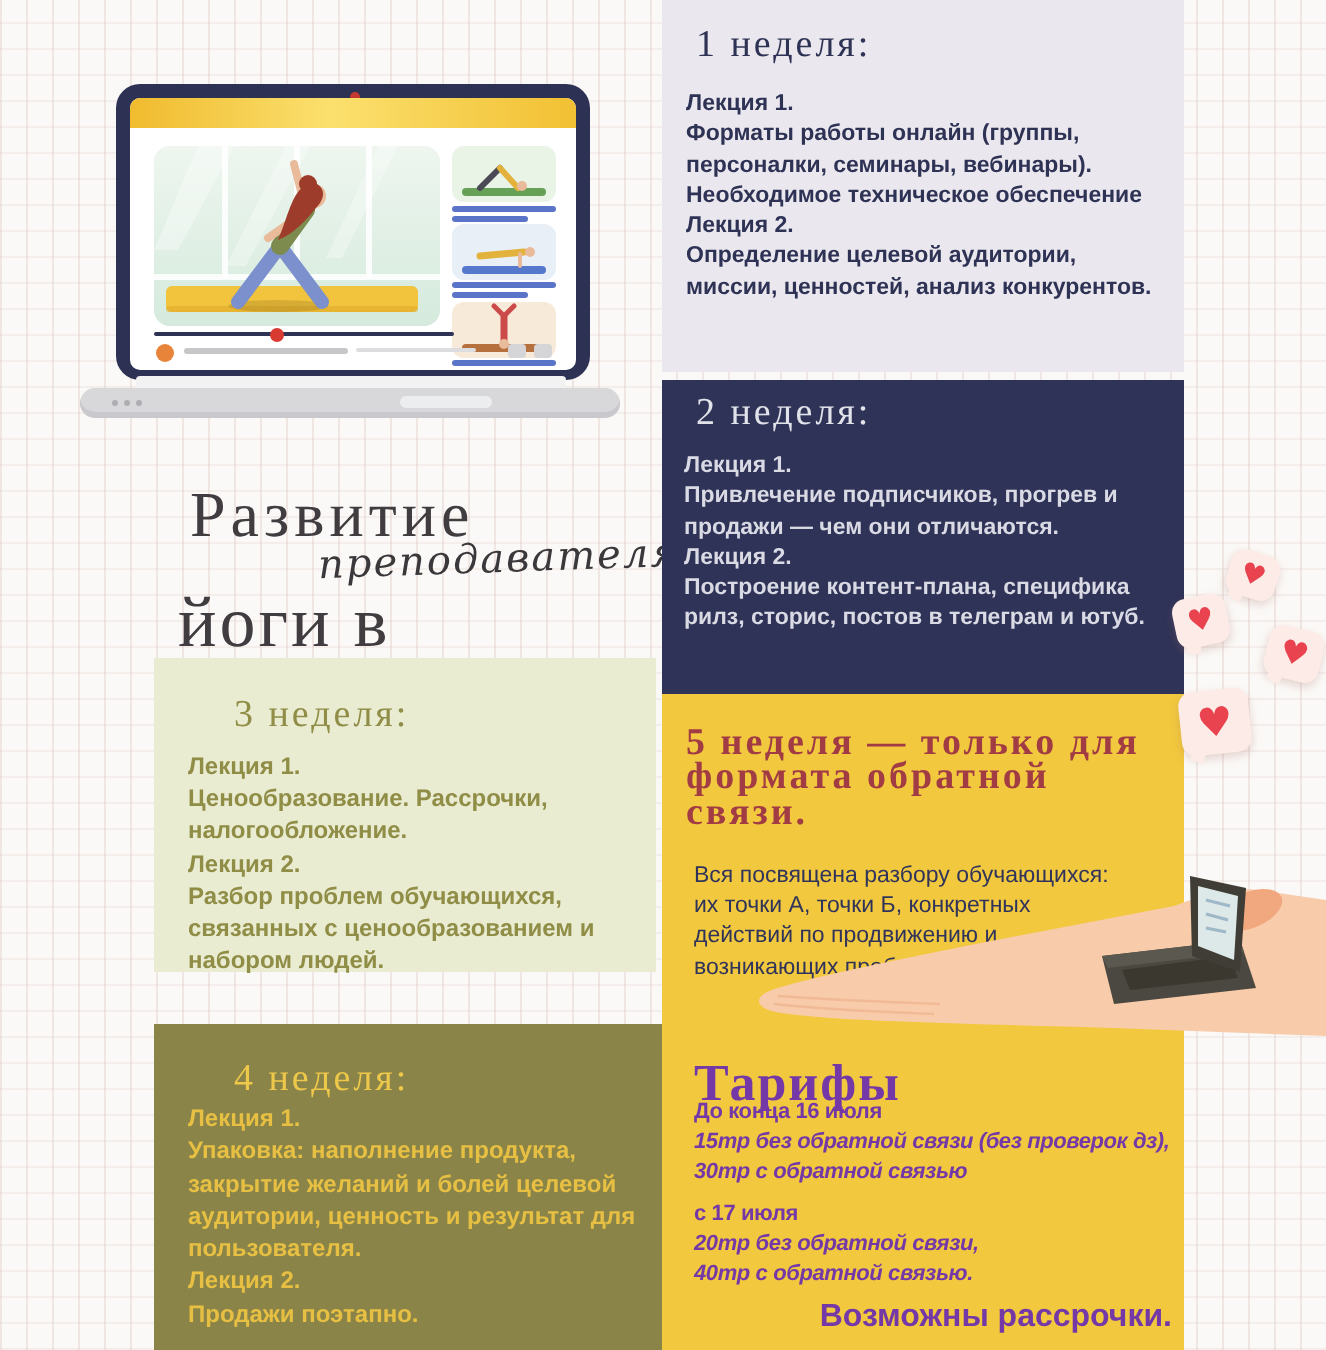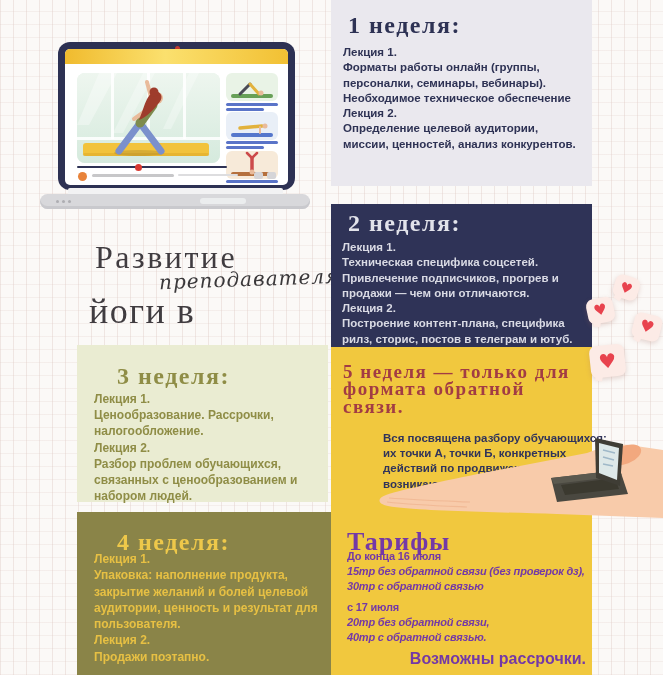--- a/index.html
+++ b/index.html
@@ -7,47 +7,47 @@
     position:relative;width:663px;height:675px;overflow:hidden;
     background-color:#fbf9f7;
     background-image:
       repeating-linear-gradient(90deg, rgba(220,198,192,.38) 0 1px, transparent 1px 13px),
       repeating-linear-gradient(0deg, rgba(220,198,192,.22) 0 1px, transparent 1px 13px);
     font-family:"Liberation Sans", sans-serif;
   }
   
   .panel{position:absolute;}
   .p-w1{left:331px;top:0;width:261px;height:186px;background:#eae8ee;}
-  .p-w2{left:331px;top:204px;width:261px;height:177px;background:#2f3357;}
+  .p-w2{left:331px;top:190px;width:261px;height:177px;background:#2f3357;}
   .p-yellow{left:331px;top:347px;width:261px;height:412px;background:#f1c83e;}
-  .p-w3{left:77px;top:345px;width:251px;height:157px;background:#eaecd2;}
+  .p-w3{left:77px;top:329px;width:251px;height:157px;background:#eaecd2;}
   .p-w4{left:77px;top:512px;width:251px;height:206px;background:#8a8448;padding-left:17px;}
 
   .week-header{
-    position:absolute;font-family:"Liberation Serif", serif;font-weight:700;
-    font-size:24px;letter-spacing:1.5px;white-space:nowrap;text-align:right;
+    position:absolute;font-family:"Liberation Serif", serif;font-weight:400;
+    font-size:19px;letter-spacing:1.5px;white-space:nowrap;text-align:right;
   }
   .body-lines{position:absolute;font-weight:700;white-space:nowrap;}
   .body-lines div{white-space:nowrap;}
   .rc .body-lines{font-size:11.5px;line-height:15.3px;}
   .p-w1 .week-header{left:17px;top:12px;color:#2e3254;}
   .p-w1 .body-lines{left:12px;top:45px;color:#2e3254;}
   .p-w2 .week-header{left:17px;top:6px;color:#e2e3ea;}
   .p-w2 .body-lines{left:11px;top:36px;color:#d9dae4;}
   .p-w3 .week-header{left:40px;top:18px;color:#8f8d46;}
   .p-w3 .body-lines{left:17px;top:46px;color:#8f8d46;font-size:12px;line-height:16.2px;}
   .p-w4 .week-header{left:40px;top:17px;color:#eec84a;}
   .p-w4 .body-lines{left:17px;top:39px;color:#e7c043;font-size:12px;line-height:16.3px;}
 
   
   .w5-header{position:absolute;left:12px;top:16px;color:#a23c44;
     font-family:"Liberation Serif", serif;font-weight:700;font-size:19px;
     letter-spacing:1.5px;line-height:17.3px;white-space:nowrap;}
   .w5-body{position:absolute;left:16px;top:84px;color:#31345a;
-    font-weight:700;font-size:11.5px;line-height:15.2px;white-space:nowrap;margin-left:36px;}
+    font-weight:400;font-size:11.5px;line-height:15.2px;white-space:nowrap;}
   .t-title{position:absolute;left:16px;top:160px;color:#7439a6;
     font-family:"Liberation Serif", serif;font-weight:700;font-size:26px;letter-spacing:1px;margin-top:20px;}
   .t-block{position:absolute;left:16px;color:#7439a6;font-weight:700;
     font-size:11px;line-height:15px;white-space:nowrap;letter-spacing:-0.2px;}
   .t-block .t-lines div{font-style:italic;}
   .t-p1{top:202px;} .t-p2{top:253px;}
   .t-note{position:absolute;right:6px;top:303px;color:#7439a6;
     font-weight:700;font-size:16px;white-space:nowrap;}
 
   
@@ -225,21 +225,20 @@
         <div>Лекция 2.</div>
         <div>Определение целевой аудитории,</div>
         <div>миссии, ценностей, анализ конкурентов.</div>
       </div>
   </div>
 
   <div class="panel p-w2 rc">
     <div class="week-header">2 неделя:</div>
     <div class="body-lines">
         <div>Лекция 1.</div>
-        <div>Техническая специфика соцсетей.</div>
         <div>Привлечение подписчиков, прогрев и</div>
         <div>продажи — чем они отличаются.</div>
         <div>Лекция 2.</div>
         <div>Построение контент-плана, специфика</div>
         <div>рилз, сторис, постов в телеграм и ютуб.</div>
       </div>
   </div>
 
   <div class="panel p-w3">
     <div class="week-header">3 неделя:</div>

